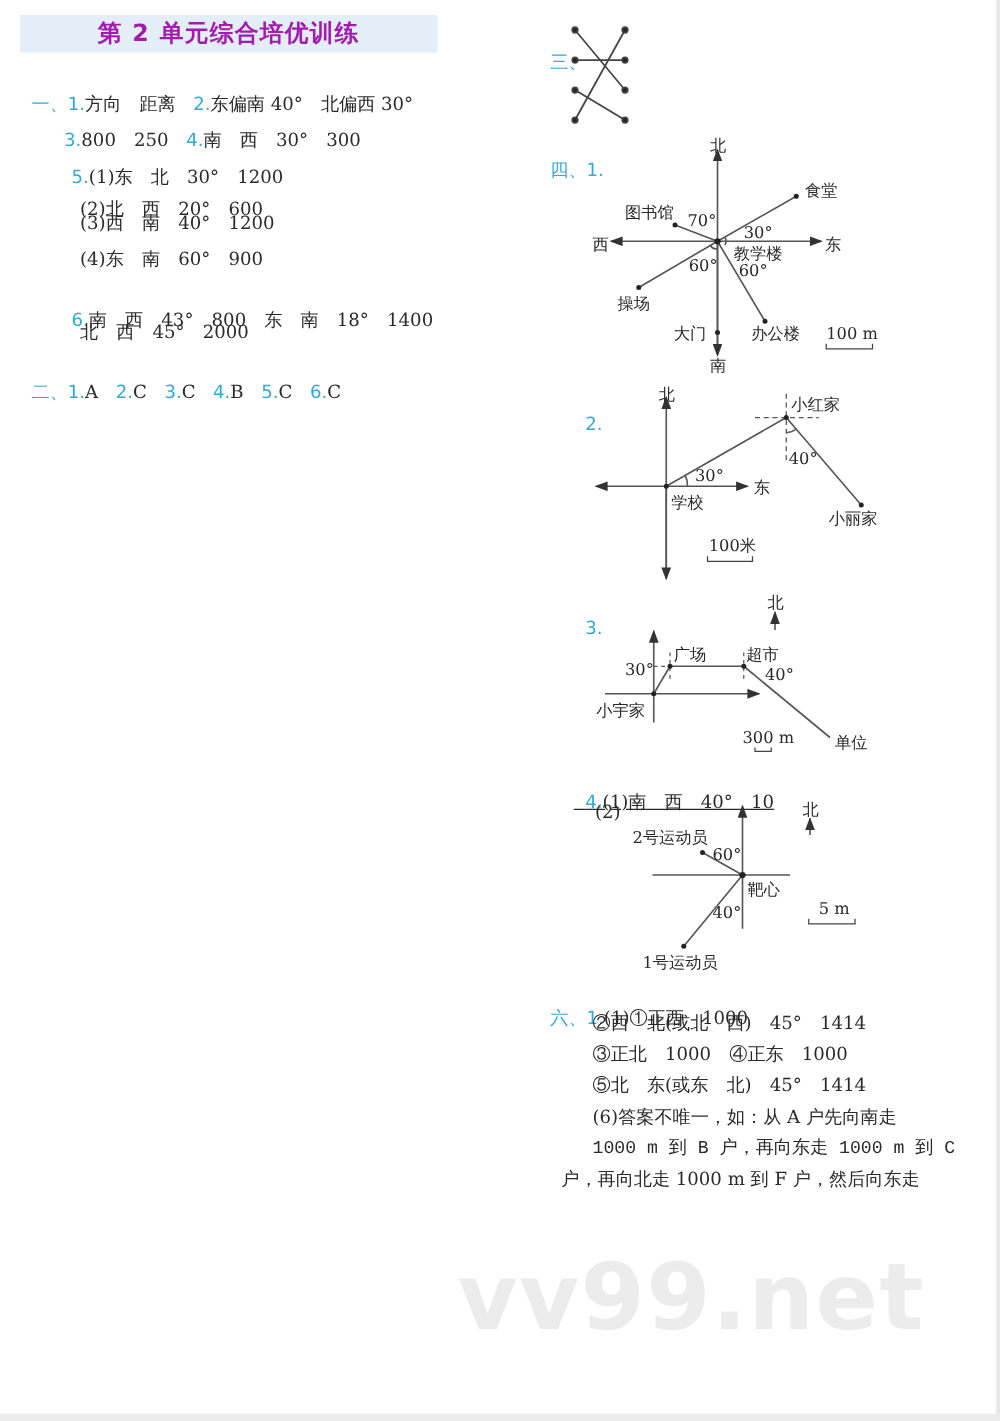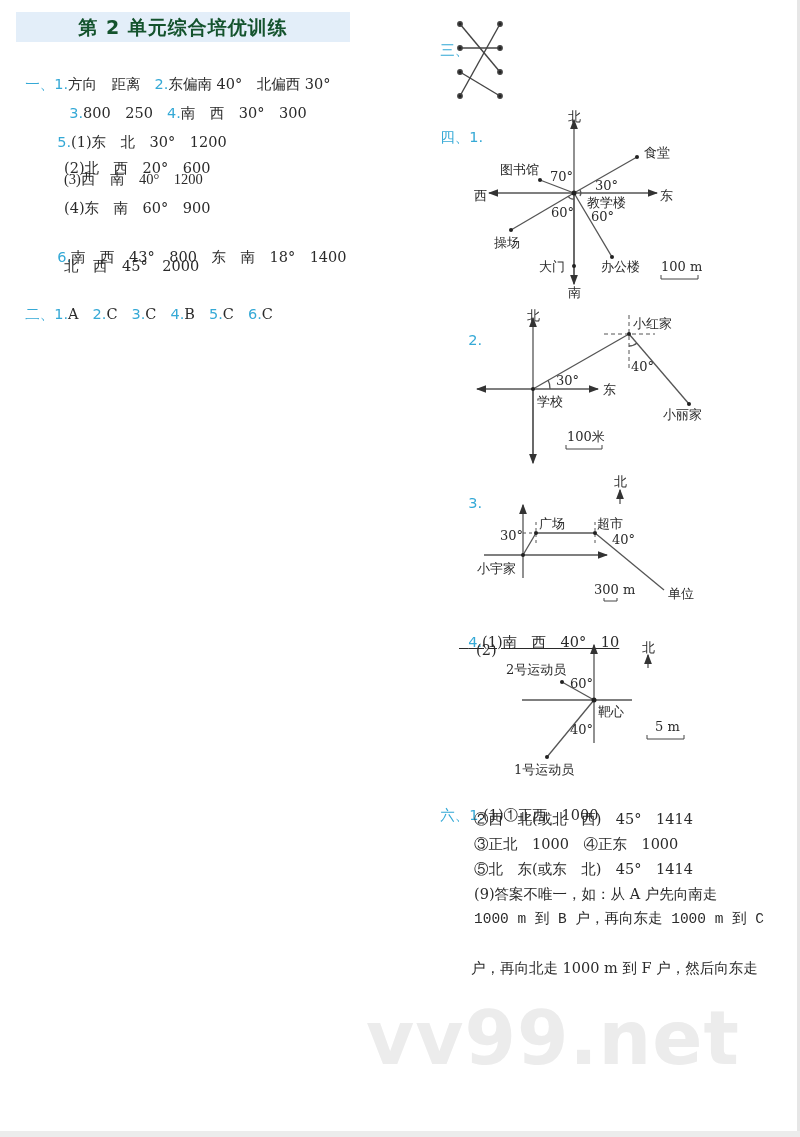--- a/index.html
+++ b/index.html
@@ -8,21 +8,21 @@
     background: #ffffff;
     font-family: "DejaVu Serif", "Liberation Serif", serif;
     color: #2a2a2a;
   }
   .page-edge-r { position: absolute; right: 0; top: 0; width: 3px; height: 1137px; background: #e6e6e6; }
   .page-edge-b { position: absolute; left: 0; bottom: 0; width: 800px; height: 6px; background: #ececec; }
   .title-band {
     position: absolute; left: 16px; top: 12px; width: 334px; height: 30px;
     background: #e3eef9;
     font-family: "DejaVu Sans", "Liberation Sans", sans-serif;
-    font-size: 19px; font-weight: bold; color: #14532d;
+    font-size: 19px; font-weight: bold; color: #a21caf;
     text-align: center; line-height: 30px; letter-spacing: 1px;
   }
   .line {
     position: absolute; font-size: 14.5px; line-height: 20px; white-space: pre;
   }
   .num { color: #35a9d6; font-family: "DejaVu Sans", "Liberation Sans", sans-serif; }
   .sec { color: #35a9d6; font-family: "DejaVu Sans", "Liberation Sans", sans-serif; }
   .gap { display: inline-block; width: 14px; }
   svg { position: absolute; left: 0; top: 0; overflow: visible; }
   svg text { font-family: "DejaVu Serif", "Liberation Serif", serif; fill: #2a2a2a; }
@@ -36,28 +36,28 @@
 <body>
 
 <div class="page-edge-r"></div>
 <div class="page-edge-b"></div>
 
 <div class="title-band">第 2 单元综合培优训练</div>
 
 <div class="line" style="left:16px;top:54px;">
   <span class="sec">一、</span><span class="num">1.</span><span>方向　距离</span><span class="gap"></span><span class="num">2.</span><span>东偏南 40°　北偏西 30°</span>
 </div>
-<div class="line" style="left:60px;top:83px;">
+<div class="line" style="left:42px;top:83px;">
   <span class="num">3.</span><span>800　250</span><span class="gap"></span><span class="num">4.</span><span>南　西　30°　300</span>
 </div>
 <div class="line" style="left:48px;top:112px;">
   <span class="num">5.</span><span>(1)东　北　30°　1200</span>
 </div>
 <div class="line" style="left:64px;top:158px;">(2)北　西　20°　600</div>
-<div class="line" style="left:64px;top:169px;font-family:Liberation Serif, serif;">(3)西　南　40°　1200</div>
+<div class="line" style="left:64px;top:169px;">(3)西　南　40°　1200</div>
 <div class="line" style="left:64px;top:198px;">(4)东　南　60°　900</div>
 <div class="line" style="left:48px;top:227px;">
   <span class="num">6.</span><span>南　西　43°　800　东　南　18°　1400</span>
 </div>
 <div class="line" style="left:64px;top:256px;">北　西　45°　2000</div>
 
 <div class="line" style="left:16px;top:284px;">
   <span class="sec">二、</span><span class="num">1.</span><span>A</span><span class="gap"></span><span class="num">2.</span><span>C</span><span class="gap"></span><span class="num">3.</span><span>C</span><span class="gap"></span><span class="num">4.</span><span>B</span><span class="gap"></span><span class="num">5.</span><span>C</span><span class="gap"></span><span class="num">6.</span><span>C</span>
 </div>
 
@@ -78,23 +78,23 @@
   <span class="num">4.</span><span>(1)南　西　40°　10</span>
 </div>
 <div class="line" style="left:476px;top:640px;">(2)</div>
 
 <div class="line" style="left:431px;top:785px;">
   <span class="sec">六、</span><span class="num">1.</span><span>(1)①正西　1000</span>
 </div>
 <div class="line" style="left:474px;top:809px;">②西　北(或北　西)　45°　1414</div>
 <div class="line" style="left:474px;top:834px;">③正北　1000　④正东　1000</div>
 <div class="line" style="left:474px;top:859px;">⑤北　东(或东　北)　45°　1414</div>
-<div class="line" style="left:474px;top:884px;">(9)答案不唯一，如：从 A 户先向南走</div>
+<div class="line" style="left:474px;top:884px;">(6)答案不唯一，如：从 A 户先向南走</div>
 <div class="line" style="left:474px;top:909px;font-family:Liberation Mono, monospace;">1000 m 到 B 户，再向东走 1000 m 到 C</div>
-<div class="line" style="left:471px;top:934px;margin-top:24px;">户，再向北走 1000 m 到 F 户，然后向东走</div>
+<div class="line" style="left:449px;top:934px;">户，再向北走 1000 m 到 F 户，然后向东走</div>
 
 <svg width="800" height="1137">
   <defs>
     <marker id="arr" markerWidth="8" markerHeight="6" refX="7" refY="3" orient="auto">
       <path d="M0,0 L8,3 L0,6 z" fill="#333"></path>
     </marker>
   </defs>
 
   <g stroke="#444" stroke-width="1.4" fill="#222">
     <line x1="460" y1="24" x2="500" y2="72"></line>

